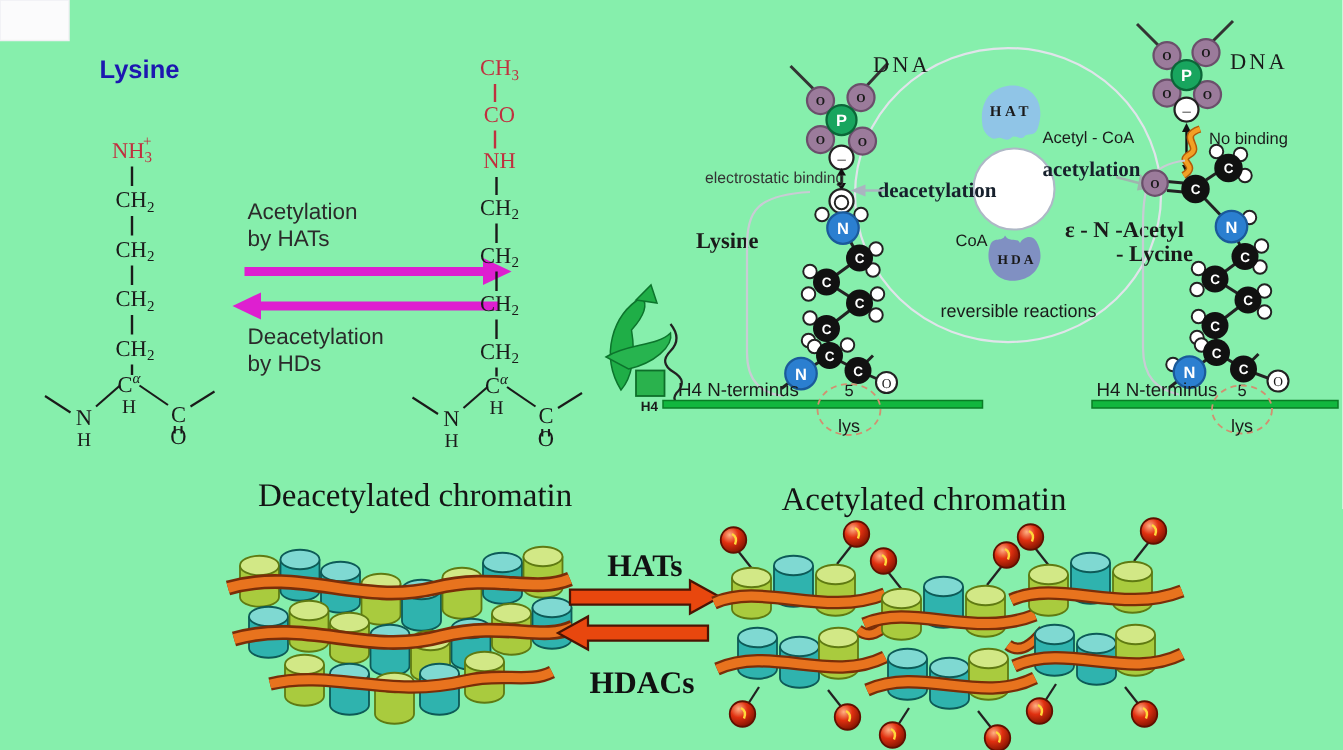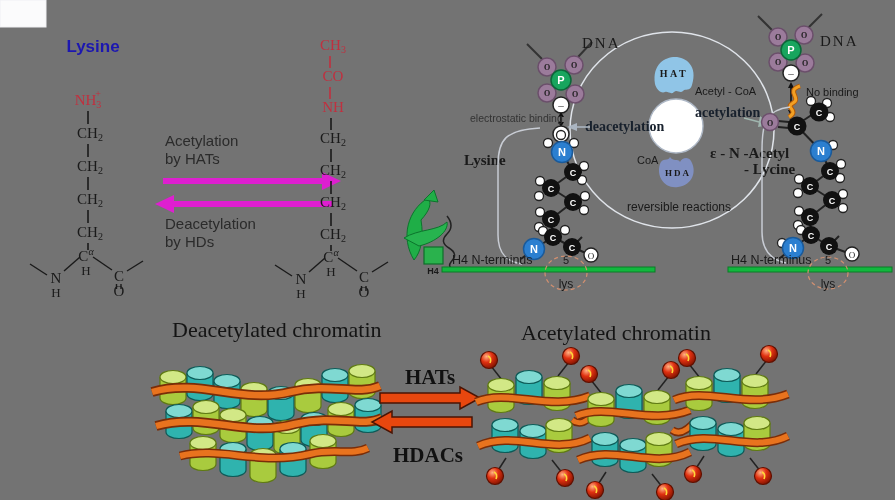--- a/index.html
+++ b/index.html
@@ -1,16 +1,16 @@
 <!DOCTYPE html>
 <html><head>
 <meta charset="utf-8">
 <style>
   html,body{margin:0;padding:0;background:#ffffff;}
-  #canvas{position:relative;width:895px;height:500px;background:#737373;overflow:hidden;}
+  #canvas{position:relative;width:895px;height:500px;background:#86efac;overflow:hidden;}
   svg{display:block;}
   text{font-family:"Liberation Serif",serif;fill:#1a1a1a;}
   .sans{font-family:"Liberation Sans",sans-serif;}
   .f15{font-size:15px;}
   .f13{font-size:13px;}
   .sub{font-size:10px;}
   .red{fill:#c0303f;}
   .title-blue{fill:#1c17b0;font-weight:bold;font-size:17px;}
   .arrlbl{font-size:15px;fill:#2b2b2b;}
   .cyc-bold{font-weight:bold;font-size:14px;fill:#17202c;}

